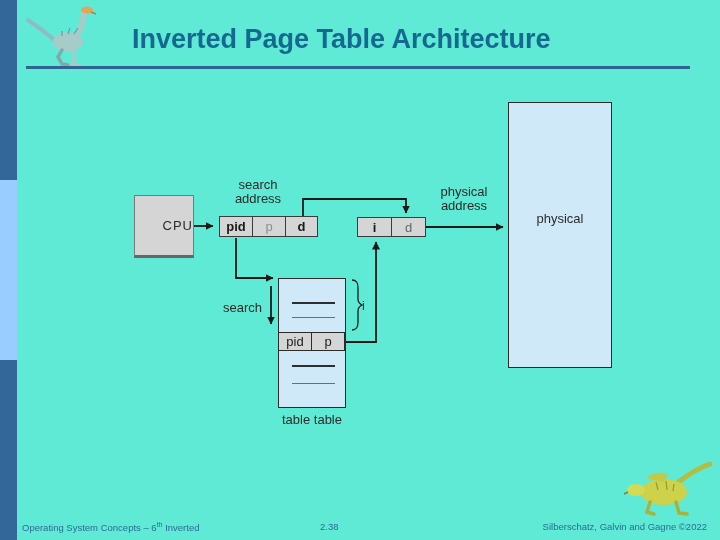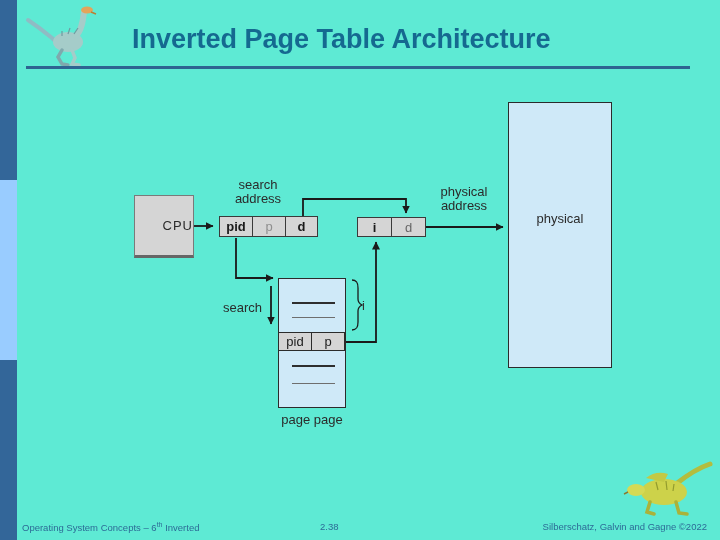--- a/index.html
+++ b/index.html
@@ -136,21 +136,21 @@
   <div class="entry-line dark" style="top:365px;"></div>
   <div class="entry-line light" style="top:383px;"></div>
 
   <div class="cellrow pt-row">
     <div class="cell">pid</div>
     <div class="cell">p</div>
   </div>
 
   <div class="dlabel" style="left:200px; top:301px; width:62px; text-align:right;">search</div>
   <div class="dlabel" style="left:362px; top:299px; width:10px; text-align:left; color:#333;">i</div>
-  <div class="dlabel" style="left:272px; top:413px; width:80px;">page page</div>
+  <div class="dlabel" style="left:272px; top:413px; width:80px;">table table</div>
 
   <svg class="connectors" viewBox="0 0 720 540">
     <defs>
       <marker id="arr" markerWidth="9" markerHeight="8" refX="7.5" refY="4" orient="auto" markerUnits="userSpaceOnUse">
         <path d="M0,0 L8,4 L0,8 z" fill="#1a1a1a"></path>
       </marker>
     </defs>
     <g stroke="#1a1a1a" stroke-width="1.8" fill="none">
       <path d="M194,226 L213,226" marker-end="url(#arr)"></path>
       <path d="M303,216 L303,199 L406,199 L406,213" marker-end="url(#arr)"></path>

